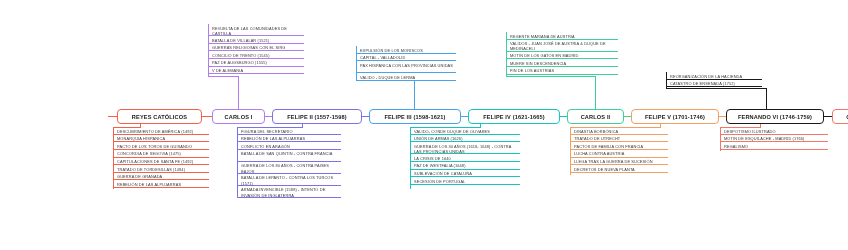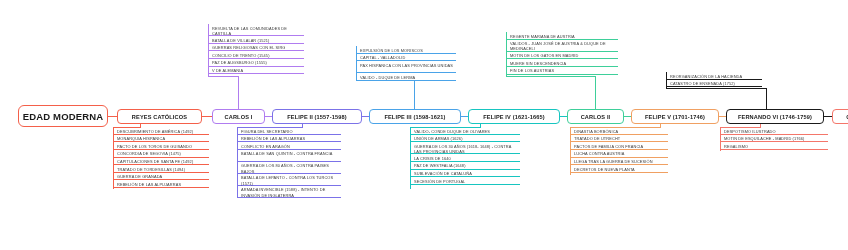--- a/index.html
+++ b/index.html
@@ -55,21 +55,20 @@
   }
   .item .rule.bot{bottom:0;}
   .item .tick{position:absolute;left:0;top:0;bottom:0;width:.9px;}
   .item .txt{display:block;position:relative;}
   .drop{position:absolute;width:1px;}
 </style>
 </head>
 <body>
 
 <div id="canvas">
-    <div class="node root" style="left: 18px; top: 105px; width: 90px; border-color: rgb(244, 96, 74); color: rgb(26, 26, 26);">EDAD MODERNA</div>
     <div class="node reign" style="left: 117px; top: 109px; width: 85px; border-color: rgb(244, 96, 74); color: rgb(26, 26, 26);">REYES CATÓLICOS</div>
     <div class="node reign" style="left: 212px; top: 109px; width: 53px; border-color: rgb(176, 124, 240); color: rgb(26, 26, 26);">CARLOS I</div>
     <div class="node reign" style="left: 272px; top: 109px; width: 90px; border-color: rgb(123, 114, 232); color: rgb(26, 26, 26);">FELIPE II (1557-1598)</div>
     <div class="node reign" style="left: 369px; top: 109px; width: 92px; border-color: rgb(74, 163, 232); color: rgb(26, 26, 26);">FELIPE III (1598-1621)</div>
     <div class="node reign" style="left: 468px; top: 109px; width: 92px; border-color: rgb(23, 197, 192); color: rgb(26, 26, 26);">FELIPE IV (1621-1665)</div>
     <div class="node reign" style="left: 567px; top: 109px; width: 57px; border-color: rgb(62, 207, 154); color: rgb(26, 26, 26);">CARLOS II</div>
     <div class="node reign" style="left: 631px; top: 109px; width: 88px; border-color: rgb(240, 160, 98); color: rgb(26, 26, 26);">FELIPE V (1701-1746)</div>
     <div class="node reign" style="left: 726px; top: 109px; width: 98px; border-color: rgb(26, 26, 26); color: rgb(26, 26, 26);">FERNANDO VI (1746-1759)</div>
     <div class="node reign" style="left: 832px; top: 109px; width: 60px; border-color: rgb(244, 118, 106); color: rgb(26, 26, 26);">CARLOS III</div>
     <div class="spine-link" style="left: 108px; width: 9px; top: 116px; background: rgb(244, 96, 74);"></div>

